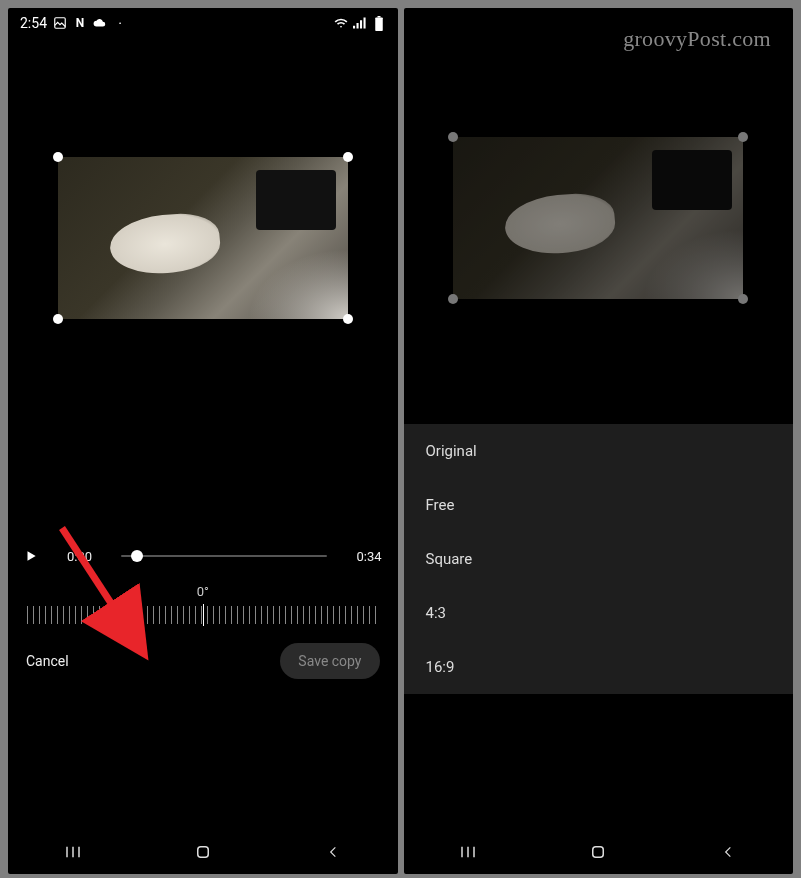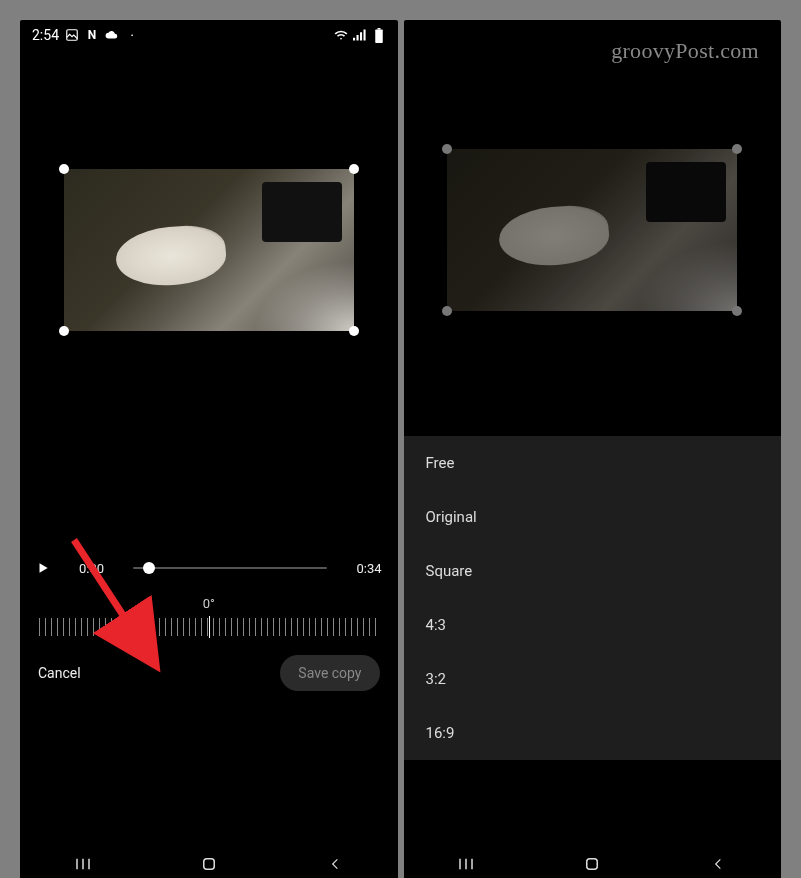--- a/index.html
+++ b/index.html
@@ -7,21 +7,21 @@
     width: 801px;
     height: 878px;
     background: #808080;
     font-family: -apple-system, Roboto, sans-serif;
     position: relative;
     overflow: hidden;
   }
   .container {
     display: flex;
     gap: 6px;
-    padding: 20px;
+    padding: 8px;
     width: 801px;
     height: 878px;
   }
   .phone {
     background: #000;
     width: 392px;
     height: 866px;
     position: relative;
     color: #fff;
     border-radius: 2px;
@@ -383,25 +383,24 @@
           <div class="dog"></div>
         </div>
         <div class="crop-handle ch-tl"></div>
         <div class="crop-handle ch-tr"></div>
         <div class="crop-handle ch-bl"></div>
         <div class="crop-handle ch-br"></div>
       </div>
     </div>
 
     <div class="aspect-list">
+      <div class="aspect-item">Original</div>
       <div class="aspect-item">Free</div>
-      <div class="aspect-item">Original</div>
       <div class="aspect-item">Square</div>
       <div class="aspect-item">4:3</div>
-      <div class="aspect-item">3:2</div>
       <div class="aspect-item">16:9</div>
     </div>
 
     <div class="nav-bar">
       <span class="nav-btn">
           <svg width="18" height="14" viewBox="0 0 24 18" stroke="#ddd" stroke-width="2">
             <line x1="4" y1="2" x2="4" y2="16"></line>
             <line x1="12" y1="2" x2="12" y2="16"></line>
             <line x1="20" y1="2" x2="20" y2="16"></line>
           </svg>

